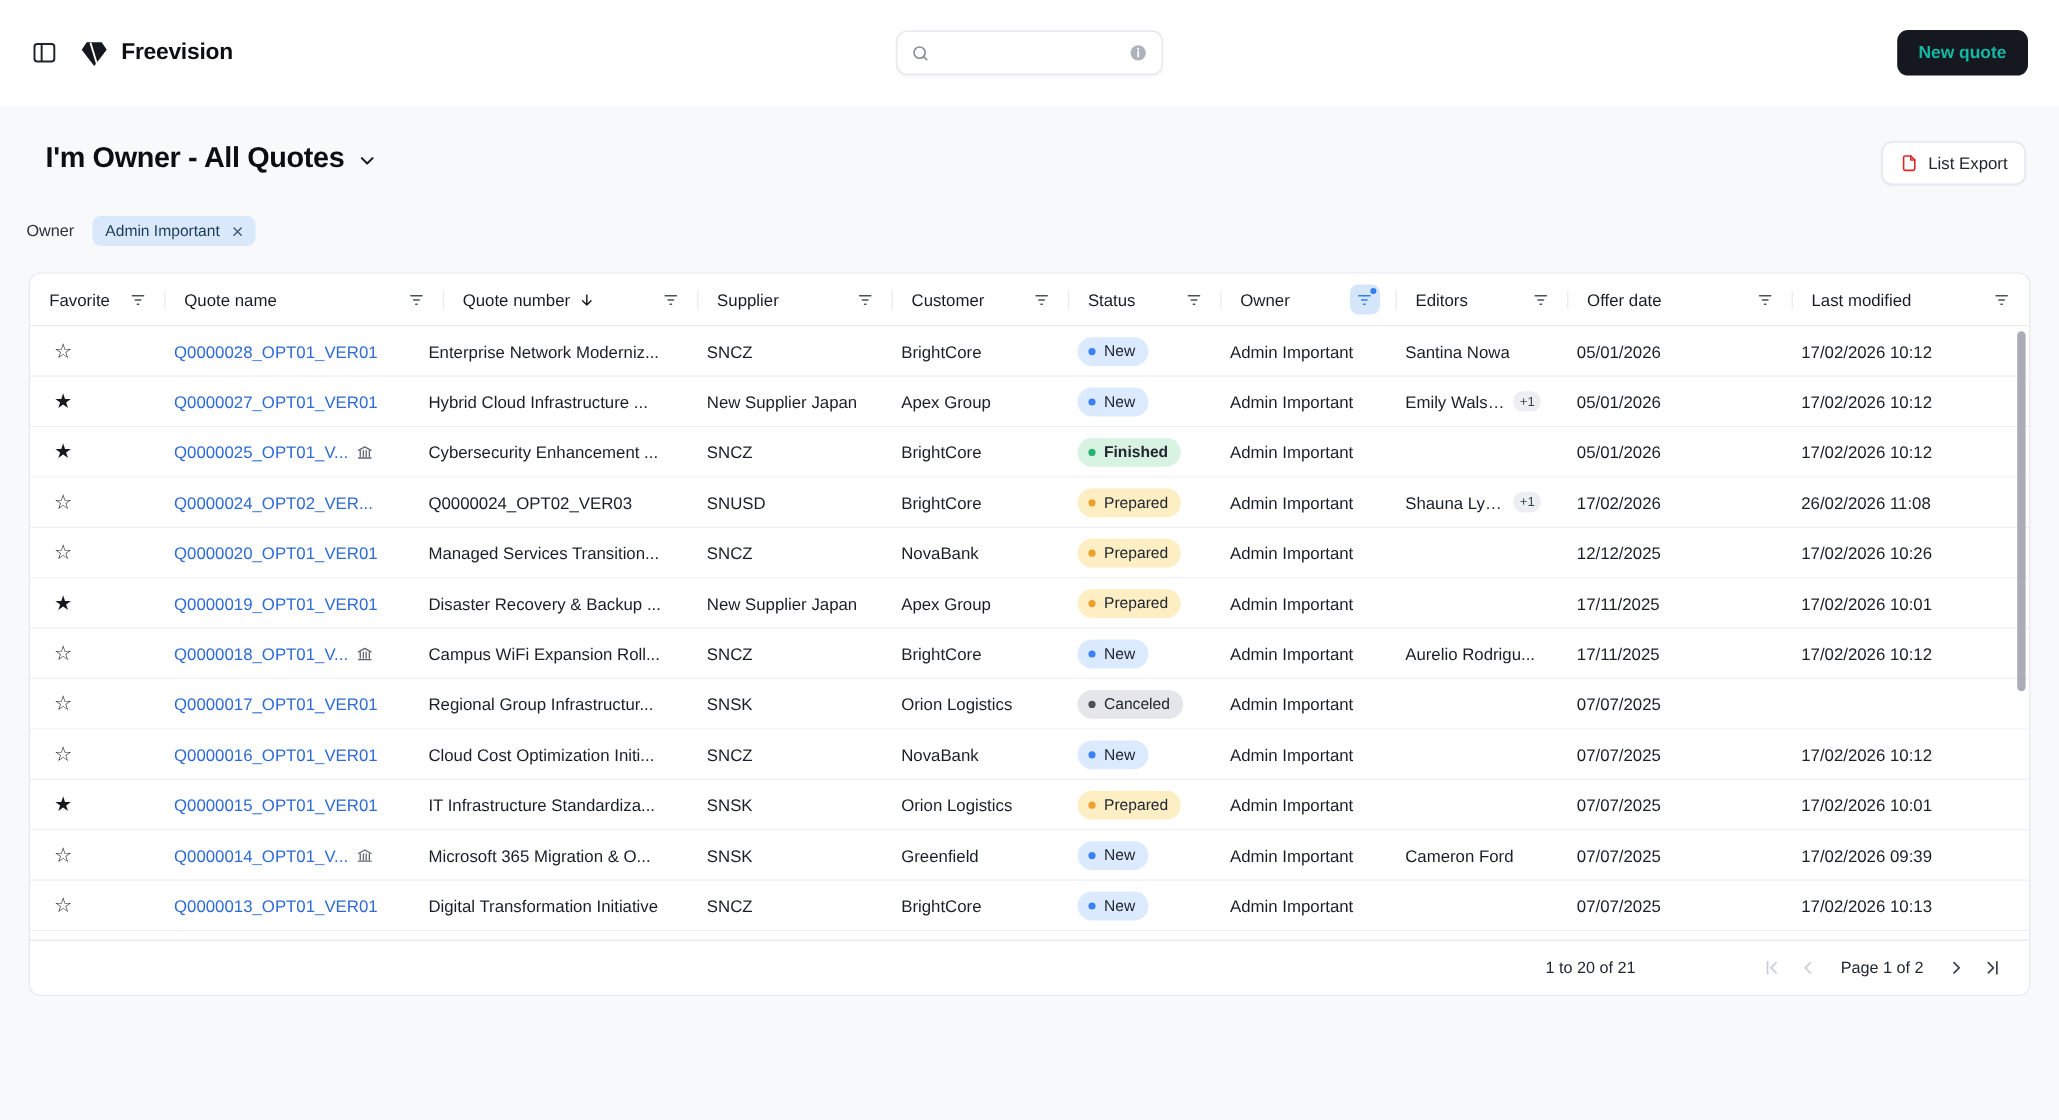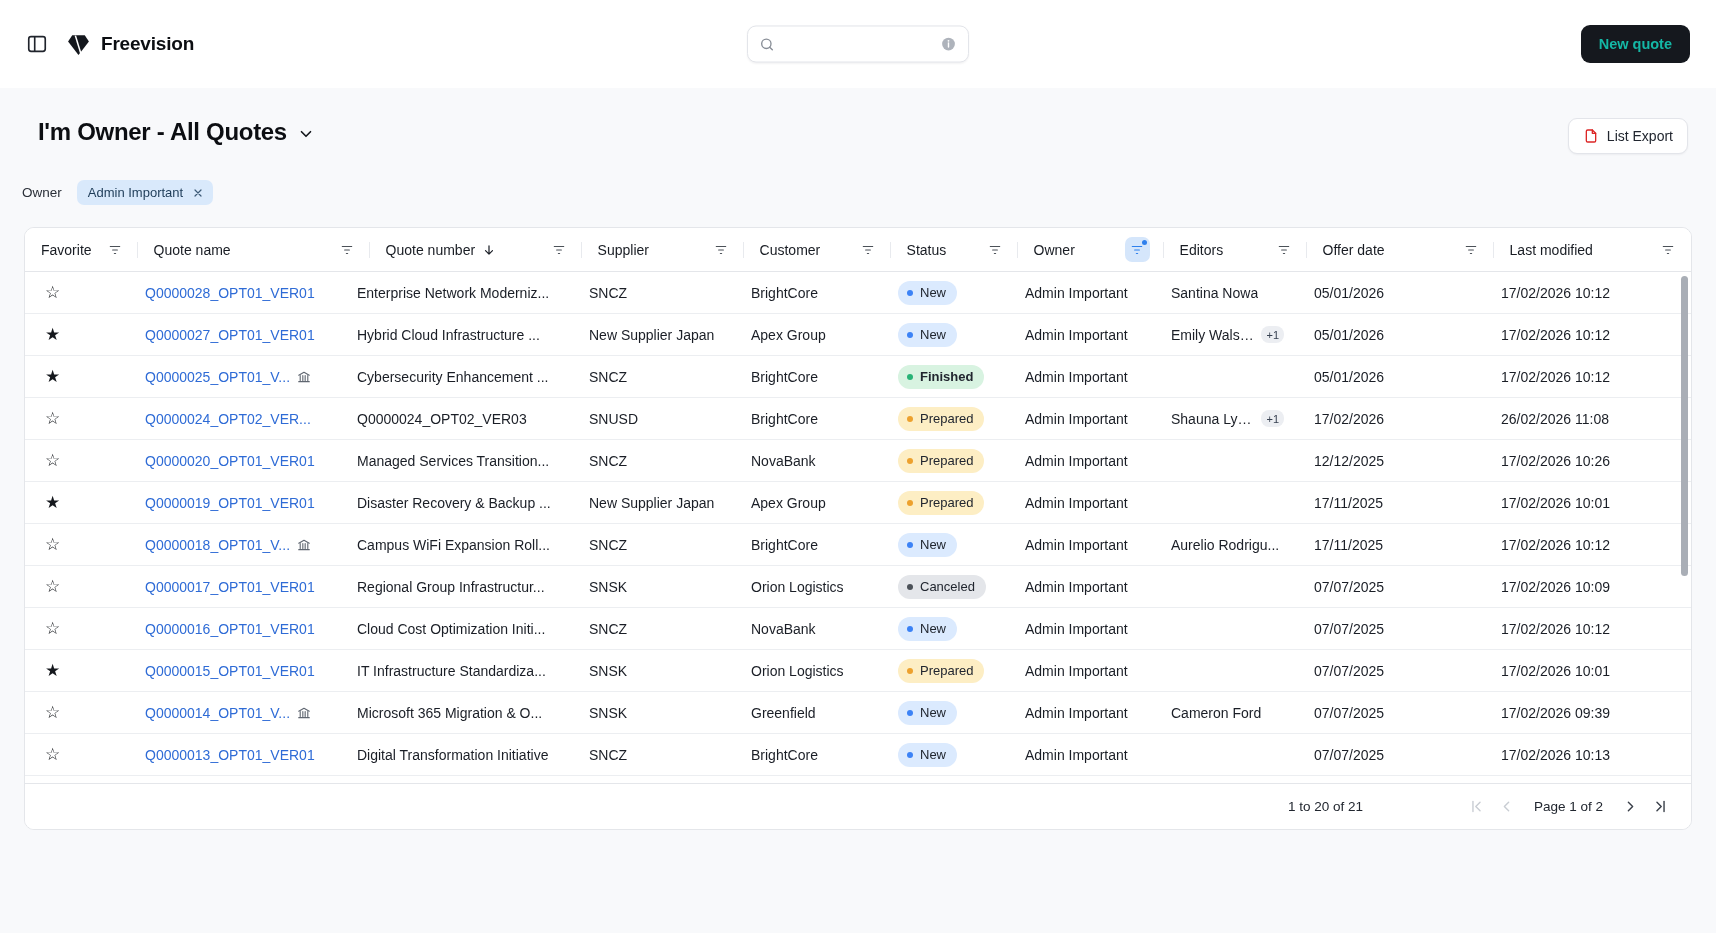--- a/index.html
+++ b/index.html
@@ -466,21 +466,20 @@
         <span class="dot" style="background: rgb(75, 81, 88);"></span>
         <span class="blabel">Canceled</span>
       </span>
     </div>
     <div class="td c-owner">Admin Important</div>
     <div class="td c-editors">
       <span style="overflow:hidden;text-overflow:ellipsis;"></span>
 
     </div>
     <div class="td c-offer">07/07/2025</div>
-    <div class="td c-modified">17/02/2026 10:09</div>
   </div>
       <div class="tr">
     <div class="td c-favorite">
           <span class="star">☆</span>
         </div>
     <div class="td c-qnum">
       <a class="qlink">Q0000016_OPT01_VER01</a>
 
     </div>
     <div class="td c-qname">Cloud Cost Optimization Initi...</div>

